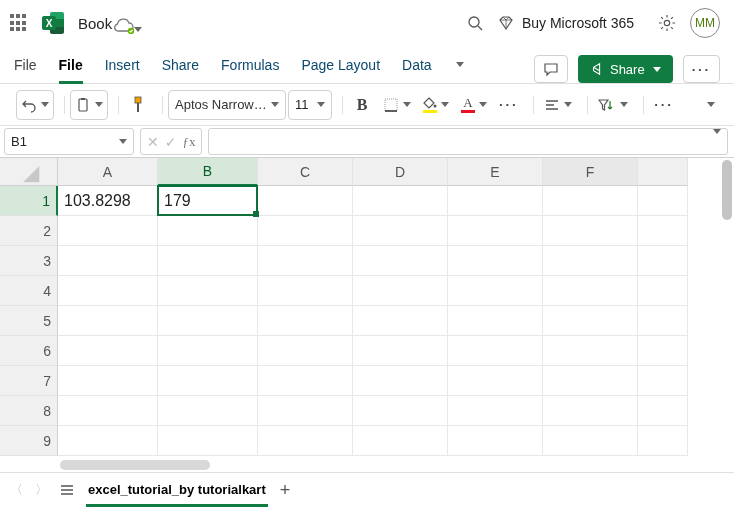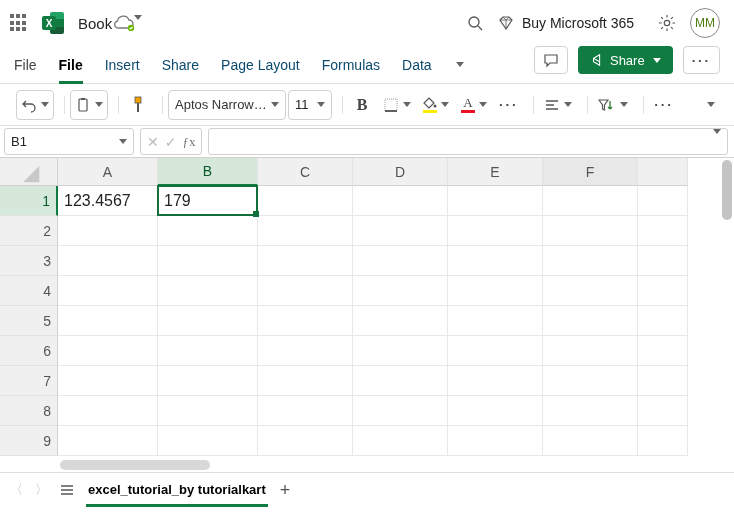--- a/index.html
+++ b/index.html
@@ -14,31 +14,31 @@
   * { box-sizing:border-box; }
   html,body { margin:0; padding:0; height:100%; font-family:"Segoe UI",Arial,sans-serif; color:var(--text); font-size:14px; background:#fff; }
   body{ width:734px; height:521px; overflow:hidden; position:relative; }
   
   .titlebar{ display:flex; align-items:center; height:46px; padding:0 14px 0 10px; gap:14px; }
   .waffle{ width:18px; height:18px; display:flex; flex-wrap:wrap; gap:2px; cursor:pointer;}
   .waffle span{ width:4px; height:4px; background:#6b6b6b; }
   .excel-logo{ width:22px; height:22px; position:relative; }
   .excel-logo .back{ position:absolute; right:0; top:0; width:14px; height:22px; background:linear-gradient(#21a366 0 33%,#107c41 33% 66%,#185c37 66%); border-radius:2px;}
   .excel-logo .front{ position:absolute; left:0; top:4px; width:14px; height:14px; background:#107c41; border-radius:2px; color:#fff; font-size:10px; font-weight:bold; display:flex; align-items:center; justify-content:center;}
-  .doc-name{ display:flex; align-items:flex-start; gap:0; font-size:15px; }
+  .doc-name{ display:flex; align-items:flex-end; gap:0; font-size:15px; }
   .cloud{ width:20px; height:14px; position:relative;}
   .cloud svg{ display:block;}
   .spacer{ flex:1; }
   .title-icon{ width:18px; height:18px; color:#444; display:flex; align-items:center; justify-content:center;}
   .buy-btn{ display:flex; align-items:flex-end; gap:8px; font-size:14px; color:#222; cursor:pointer;}
   .diamond{ width:16px; height:16px;}
   .gear{ width:20px; height:20px; cursor:pointer;}
   .avatar{ width:30px; height:30px; border:1px solid #888; border-radius:50%; display:flex; align-items:center; justify-content:center; font-size:12px; color:#4d7c0f; }
   
-  .tabs-row{ display:flex; align-items:flex-start; height:38px; padding:0 14px; gap:22px; border-bottom:1px solid var(--border-light);}
+  .tabs-row{ display:flex; align-items:flex-end; height:38px; padding:0 14px; gap:22px; border-bottom:1px solid var(--border-light);}
   .tab{ font-size:14px; color:#0c4a6e; cursor:pointer; height:100%; display:flex; align-items:center; position:relative;}
   .tab.active{ font-weight:600; color:#000;}
   .tab.active::after{ content:""; position:absolute; left:0; right:0; bottom:-1px; height:3px; background:var(--green);}
   .tab.file{ color:#444;}
   .tabs-right{ margin-left:auto; display:flex; align-items:center; gap:10px;}
   .btn-outline{ height:28px; padding:0 8px; border:1px solid var(--border); border-radius:4px; background:#fff; display:flex; align-items:center; justify-content:center; cursor:pointer; color:#444;}
   .btn-green{ height:28px; padding:0 12px; border:none; border-radius:4px; background:var(--green); color:#fff; display:flex; align-items:center; gap:6px; cursor:pointer; font-size:13px;}
   
   .toolbar{ height:42px; background:#fff; border-bottom:1px solid var(--border-light); display:flex; align-items:center; padding:0 10px 0 10px; gap:4px;}
   .group{ display:flex; align-items:center; gap:2px; padding:0 6px; position:relative;}
@@ -146,24 +146,24 @@
   <div class="tab active">
       <span>File</span>
     </div>
   <div class="tab">
       <span>Insert</span>
     </div>
   <div class="tab">
       <span>Share</span>
     </div>
   <div class="tab">
+      <span>Formulas</span>
+    </div>
+  <div class="tab">
       <span>Page Layout</span>
-    </div>
-  <div class="tab">
-      <span>Formulas</span>
     </div>
   <div class="tab">
       <span>Data</span>
     </div>
   <div class="tab">
       <span class="caret"></span>
     </div>
   <div class="tabs-right">
     <button class="btn-outline">
       <svg width="16" height="16" viewBox="0 0 16 16">
@@ -320,21 +320,21 @@
       </div>
     <div class="col-h" style="background:#e8e8e8">
         <span>F</span>
       </div>
     <div class="col-h"></div>
 
     <div class="row-h sel">
         <span>1</span>
       </div>
     <div class="cell num">
-        <span>123.4567</span>
+        <span>103.8298</span>
       </div>
     <div class="cell num" style="position:relative">
       <span>179</span>
     </div>
     <div class="cell"></div>
     <div class="cell"></div>
     <div class="cell"></div>
     <div class="cell"></div>
     <div class="cell"></div>
 

